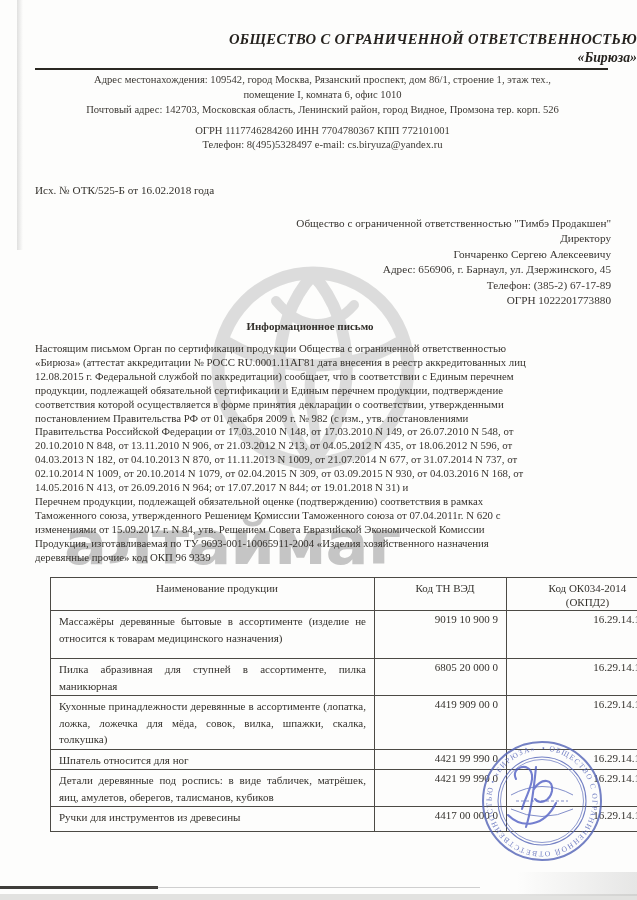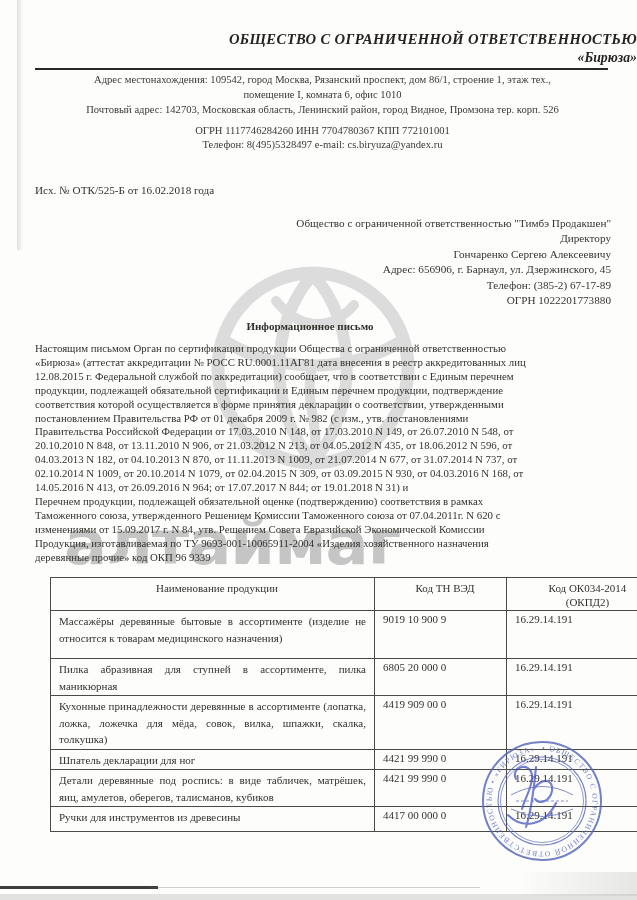--- a/index.html
+++ b/index.html
@@ -16,21 +16,21 @@
   .isx{position:absolute;top:184px;left:35px;font-size:11.2px;color:#33302b;}
   .recipient{position:absolute;top:216px;right:26px;width:420px;text-align:right;font-size:11.2px;line-height:15.4px;color:#373430;}
   .subject{position:absolute;top:320px;left:0;width:620px;text-align:center;font-weight:bold;font-size:11px;color:#33302b;}
   .body-par{position:absolute;top:342px;left:35px;width:586px;font-size:10.8px;line-height:13.9px;color:#36332e;}
   table.products{position:absolute;top:577px;left:50px;width:533px;border-collapse:collapse;table-layout:fixed;font-size:11px;color:#35322d;}
   table.products td,table.products th{border:1px solid #4c4a45;vertical-align:top;padding:2px 8px 1px 8px;font-weight:normal;}
   th.c1{width:298px;} th.c2{width:106px;} th.c3{width:127px;margin-left:33px;}
   table.products th{text-align:center;font-size:11px;line-height:13.5px;padding-top:4px;padding-left:17px;}
   td.name{text-align:left;line-height:16.5px;}
   td.name.just{text-align:justify;}
-  td.code{text-align:left;padding-top:3px;}
+  td.code{text-align:right;padding-top:3px;}
   tr.hr0 td{height:44px;} tr.hr1 td{height:13px;} tr.hr2 td{height:30px;}
   tr.hr3 td{height:48px;} tr.hr4 td{height:12px;} tr.hr5 td{height:29px;margin-top:17px;} tr.hr6 td{height:21px;}
   
   .wm-logo{position:absolute;left:206px;top:261px;z-index:1;opacity:.5;}
   .wm-big{position:absolute;left:64px;top:506px;z-index:1;font-family:"DejaVu Sans","Liberation Sans",sans-serif;font-weight:bold;font-size:64px;letter-spacing:-1px;color:#8f8f8f;opacity:.5;transform:scaleY(.95);}
   .wm-slogan{position:absolute;left:146px;top:600px;z-index:1;font-family:"DejaVu Sans","Liberation Sans",sans-serif;font-weight:bold;font-size:22px;letter-spacing:1.5px;color:#a8a8a8;opacity:.55;}
   
   .stamp{position:absolute;left:478px;top:737px;z-index:3;opacity:.82;}
   
   .edge-left{position:absolute;left:17px;top:0;width:6px;height:250px;background:linear-gradient(to right,rgba(120,120,120,.22),rgba(120,120,120,0));z-index:4;}
@@ -115,21 +115,21 @@
         <td class="name just">Пилка абразивная для ступней в ассортименте, пилка маникюрная</td>
         <td class="code">6805 20 000 0</td>
         <td class="code">16.29.14.191</td>
       </tr>
       <tr class="hr3">
         <td class="name just">Кухонные принадлежности деревянные в ассортименте (лопатка, ложка, ложечка для мёда, совок, вилка, шпажки, скалка, толкушка)</td>
         <td class="code">4419 909 00 0</td>
         <td class="code">16.29.14.191</td>
       </tr>
       <tr class="hr4">
-        <td class="name">Шпатель декларации для ног</td>
+        <td class="name">Шпатель относится для ног</td>
         <td class="code">4421 99 990 0</td>
         <td class="code">16.29.14.191</td>
       </tr>
       <tr class="hr5">
         <td class="name just">Детали деревянные под роспись: в виде табличек, матрёшек, яиц, амулетов, оберегов, талисманов, кубиков</td>
         <td class="code">4421 99 990 0</td>
         <td class="code">16.29.14.191</td>
       </tr>
       <tr class="hr6">
         <td class="name">Ручки для инструментов из древесины</td>

